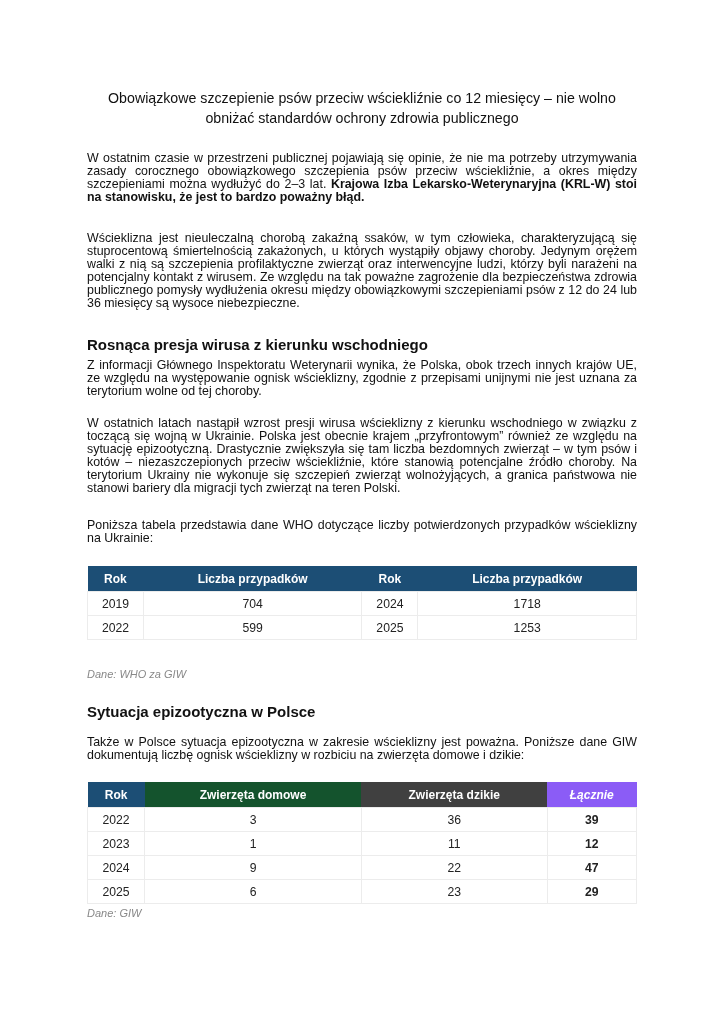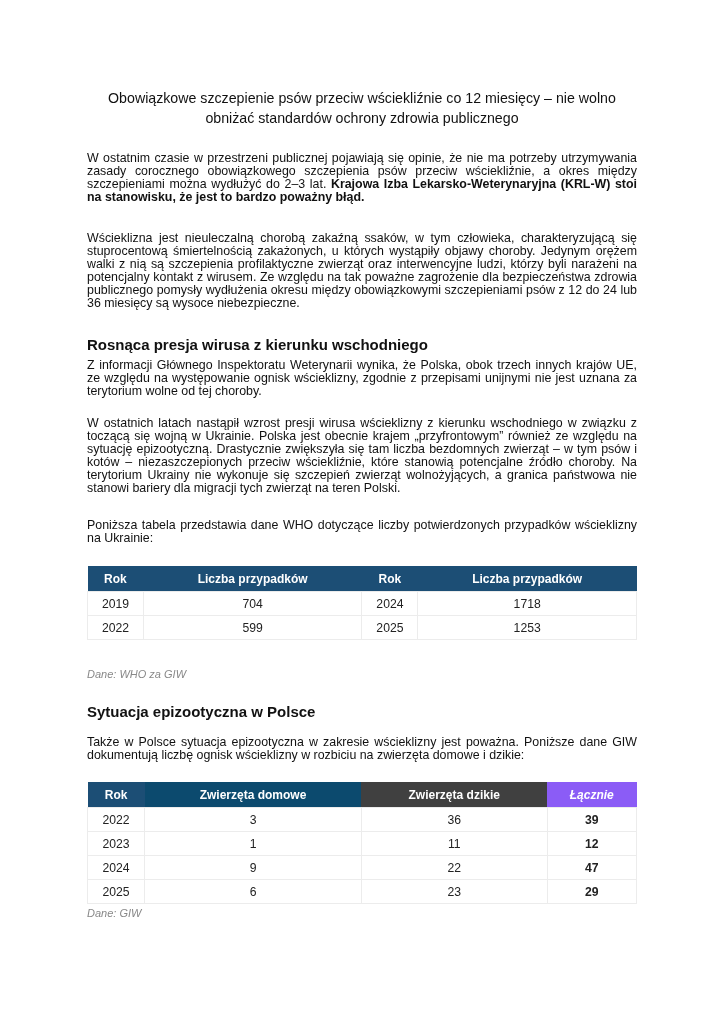--- a/index.html
+++ b/index.html
@@ -62,21 +62,21 @@
   <div class="source" style="top:668px;">Dane: WHO za GIW</div>
 
   <h2 style="top:703px;">Sytuacja epizootyczna w Polsce</h2>
 
   <p class="body" style="top:736px;">Także w Polsce sytuacja epizootyczna w zakresie wścieklizny jest poważna. Poniższe dane GIW dokumentują liczbę ognisk wścieklizny w rozbiciu na zwierzęta domowe i dzikie:</p>
 
   <table class="data" style="top:782px;">
     <thead>
       <tr>
         <th style="background: rgb(28, 78, 117);">Rok</th>
-        <th style="background: #0c4a6e;">Zwierzęta domowe</th>
+        <th style="background: #14532d;">Zwierzęta domowe</th>
         <th style="background: #404040;">Zwierzęta dzikie</th>
         <th style="background: #8b5cf6; font-style: italic;">Łącznie</th>
       </tr>
     </thead>
     <tbody>
       <tr>
         <td>2022</td>
         <td>3</td>
         <td>36</td>
         <td class="b">39</td>

